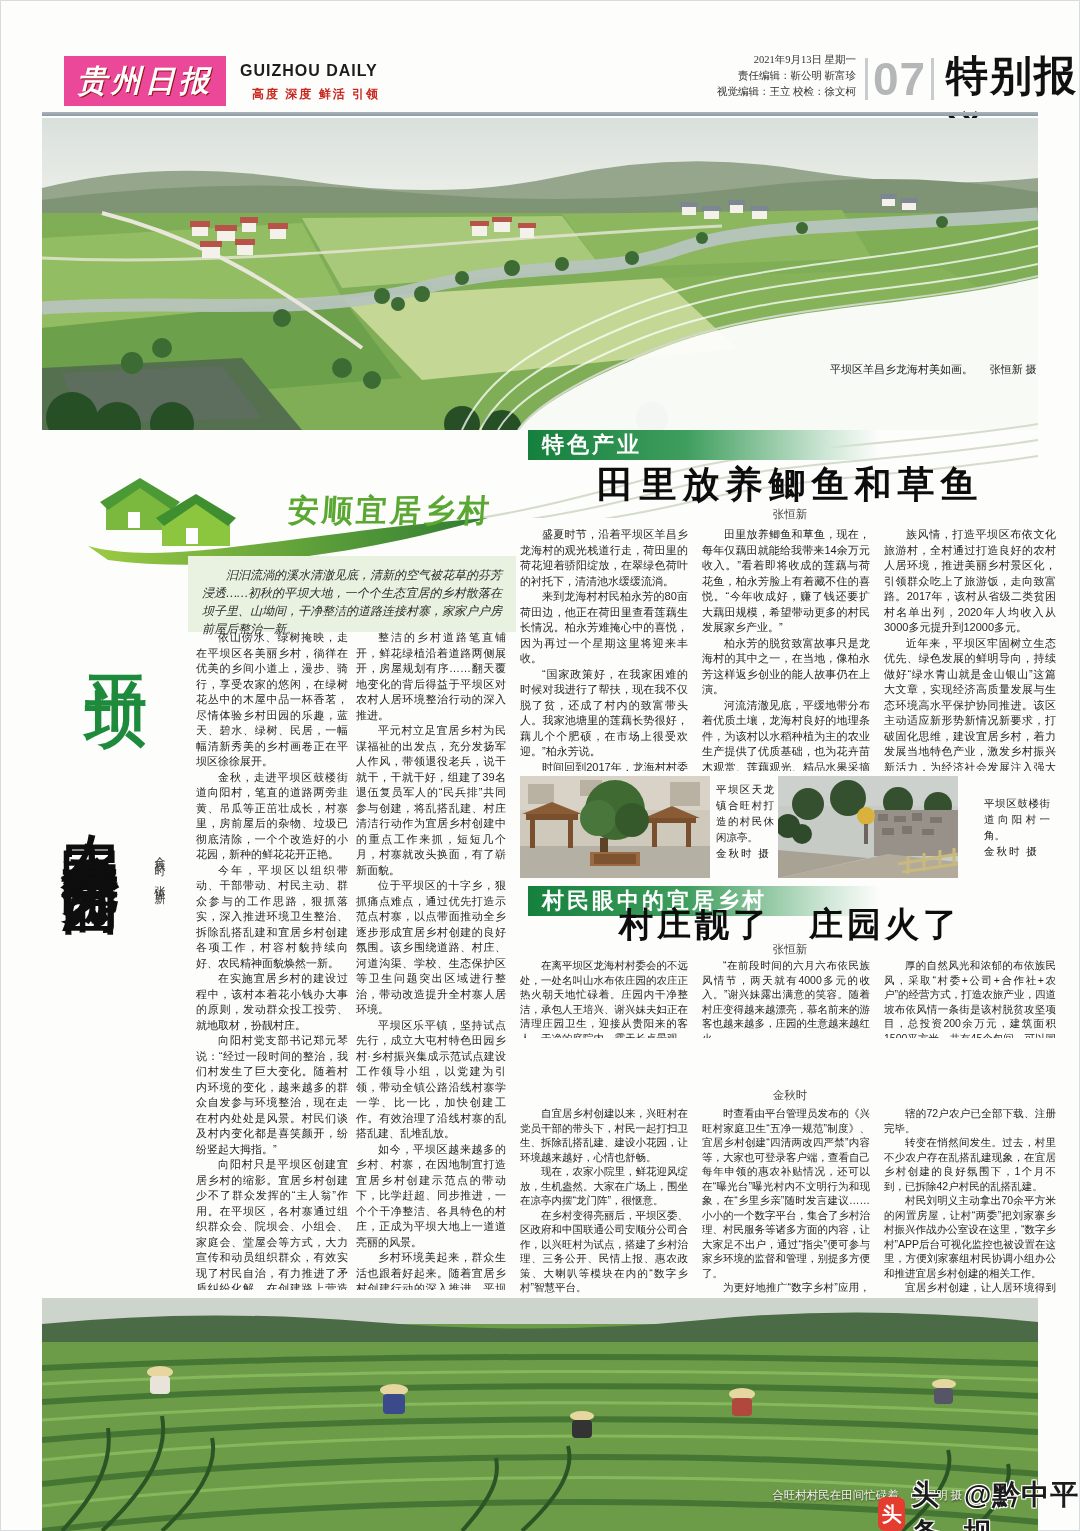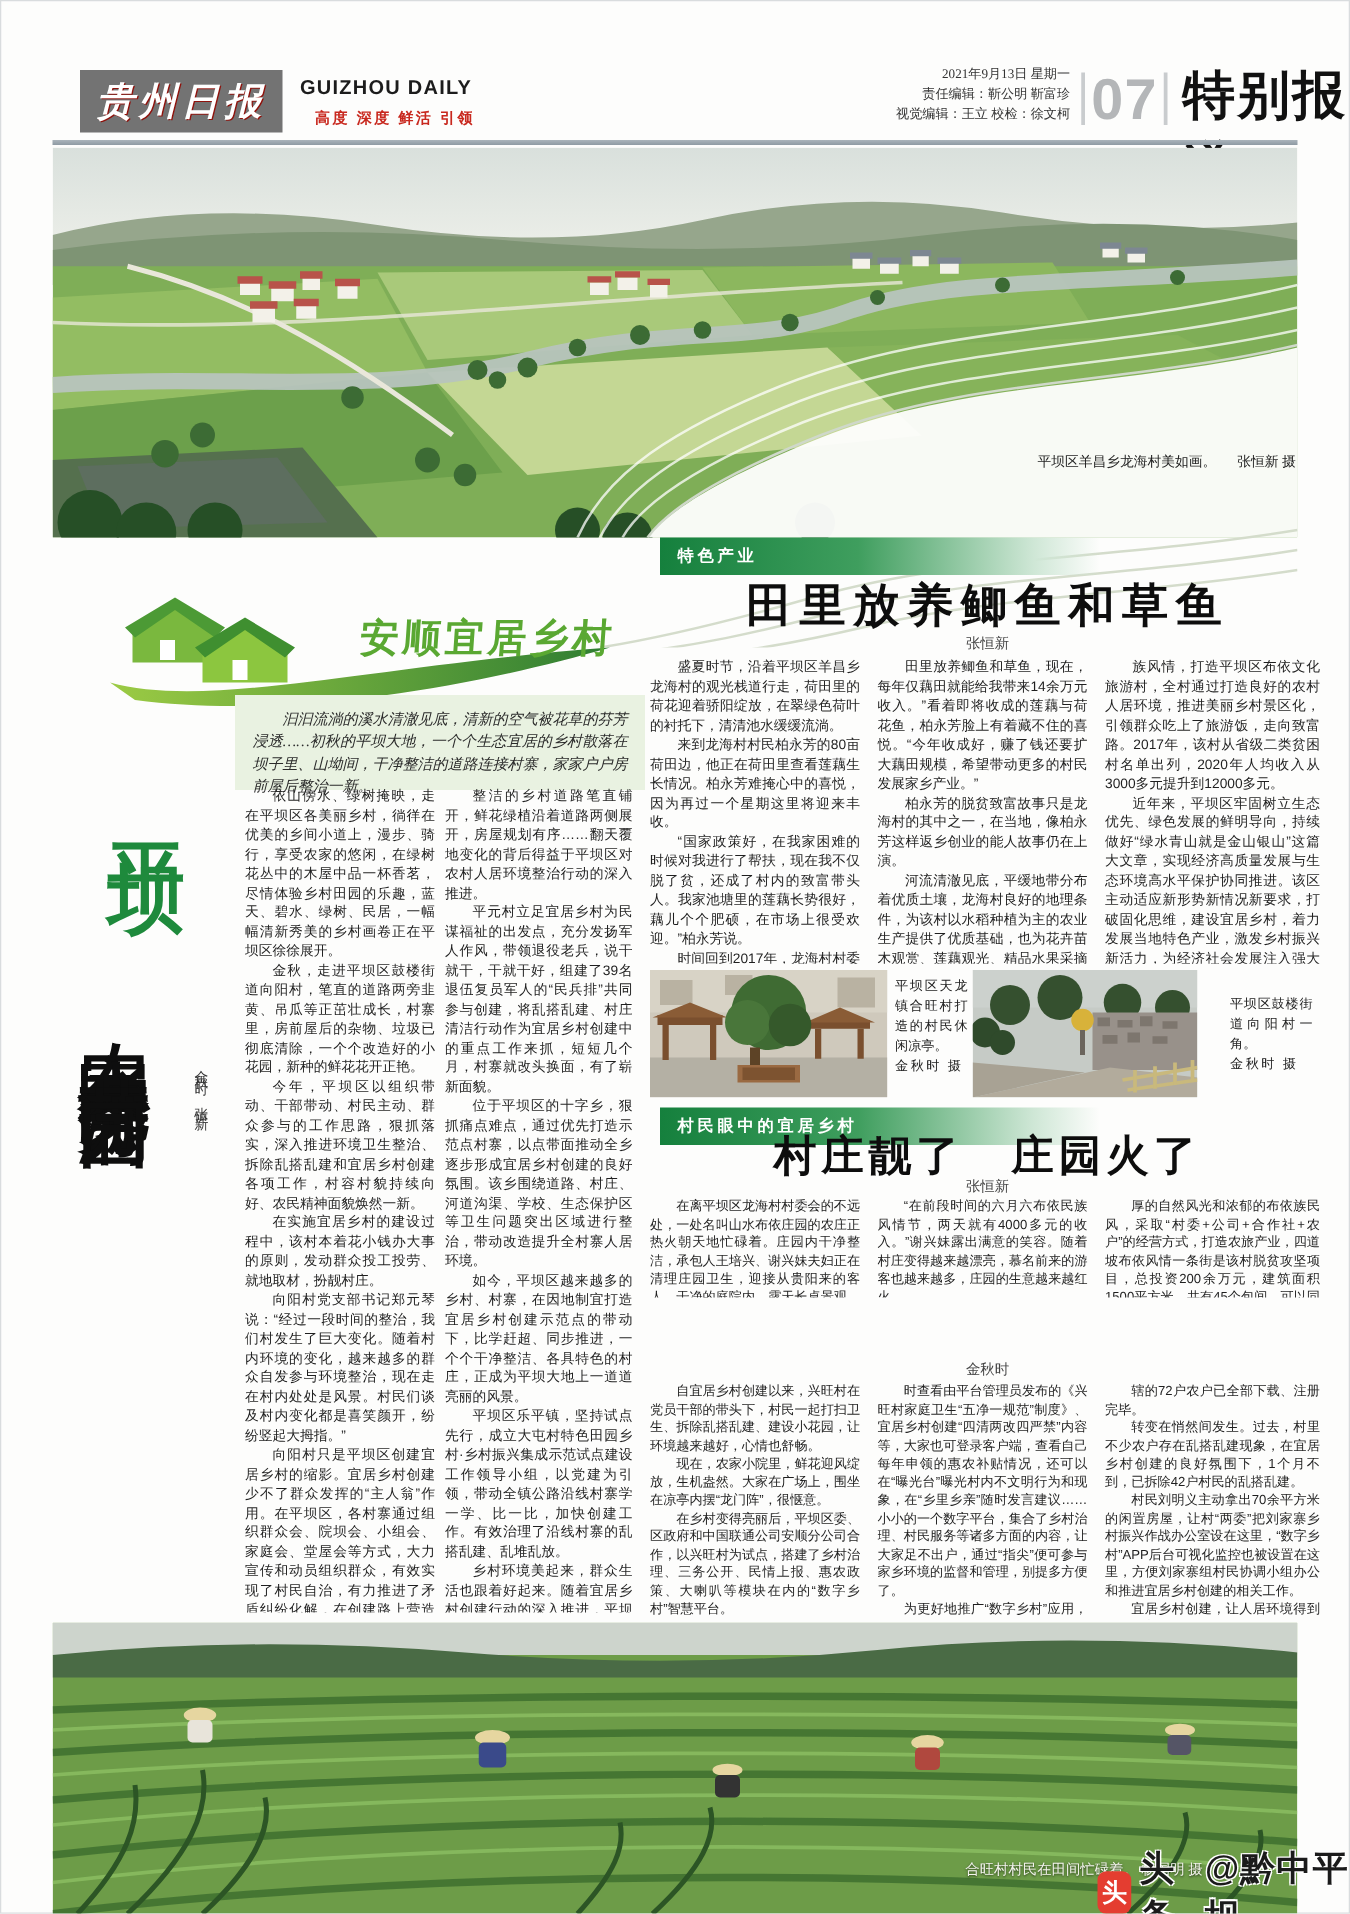--- a/index.html
+++ b/index.html
@@ -5,21 +5,21 @@
   * { margin:0; padding:0; box-sizing:border-box; }
   html,body { background:#e9ebed; }
   .page {
     position:relative; width:1080px; height:1531px; margin:0 auto;
     background:#fdfdfc; overflow:hidden;
     font-family:"Liberation Sans", sans-serif; color:#222;
     box-shadow: inset 0 0 0 1px #d9dcde;
   }
   
   .logo-box { position:absolute; left:64px; top:56px; width:162px; height:50px;
-    background:#737373; color:#fff; display:flex; align-items:center; justify-content:center;
+    background:#ec4899; color:#fff; display:flex; align-items:center; justify-content:center;
     font-family:"Liberation Serif", serif; font-size:30px; font-weight:bold; font-style:italic;
     letter-spacing:4px; text-shadow:1px 1px 0 #8f120c; }
   .logo-en { position:absolute; left:240px; top:62px; font-size:16px; font-weight:bold; color:#1c1c1c; letter-spacing:1px;}
   .logo-tag { position:absolute; left:252px; top:86px; font-size:12px; color:#c8281e; font-weight:bold; letter-spacing:2px;}
   .issue-block { position:absolute; left:688px; top:52px; width:168px; text-align:right;
     font-size:10.5px; line-height:16px; color:#333; font-family:"Liberation Serif", serif; }
   .pageno { position:absolute; left:860px; top:52px; display:flex; align-items:center; }
   .pageno .bar { width:3px; height:42px; background:#c9ccce; margin:0 5px; }
   .pageno .num { font-size:46px; font-weight:bold; color:#b4b6b8; letter-spacing:1px;}
   .section-name { position:absolute; left:946px; top:48px; font-size:42px; font-weight:900; color:#111;
@@ -48,21 +48,21 @@
     letter-spacing:14px; }
   .main-title { position:absolute; left:62px; top:788px; font-size:57px; font-weight:900; color:#0e0e0e;
     letter-spacing:7px; line-height:1; }
   .main-byline { position:absolute; left:152px; top:848px; font-size:11px; color:#333; letter-spacing:4px; }
   
   .col { position:absolute; overflow:hidden; text-align:justify; font-size:11px; line-height:15.5px; color:#1f1f1f; }
   .col p { text-indent:2em; }
   .c-main1 { left:196px; top:630px; width:152px; height:660px; }
   .c-main2 { left:356px; top:630px; width:150px; height:660px; }
   
-  .secbar { position:absolute; height:30px; width:352px; left:528px; color:#fff; font-size:13px; font-weight:bold;
+  .secbar { position:absolute; height:30px; width:352px; left:528px; color:#fff; font-size:22px; font-weight:bold;
     line-height:30px; padding-left:14px; letter-spacing:3px;
     background:linear-gradient(90deg,#15803d 0%,#3f9e5e 45%,#cfe7d6 85%,rgba(255,255,255,0) 100%); }
   .bar-feature { top:430px; }
   .bar-villager { top:886px; }
   .art-title { position:absolute; left:520px; width:540px; text-align:center; font-weight:900; color:#0d0d0d;
     font-family:"Liberation Serif", serif; }
   .t-feature { top:460px; font-size:37px; letter-spacing:6px; }
   .t-villager { top:902px; font-size:34px; letter-spacing:4px; }
   .t-digital { top:1046px; font-size:33px; letter-spacing:2px; }
   .art-byline { position:absolute; left:520px; width:540px; text-align:center; font-size:11.5px; color:#444; }
@@ -258,22 +258,22 @@
       <p>金秋，走进平坝区鼓楼街道向阳村，笔直的道路两旁韭黄、吊瓜等正茁壮成长，村寨里，房前屋后的杂物、垃圾已彻底清除，一个个改造好的小花园，新种的鲜花花开正艳。</p>
       <p>今年，平坝区以组织带动、干部带动、村民主动、群众参与的工作思路，狠抓落实，深入推进环境卫生整治、拆除乱搭乱建和宜居乡村创建各项工作，村容村貌持续向好、农民精神面貌焕然一新。</p>
       <p>在实施宜居乡村的建设过程中，该村本着花小钱办大事的原则，发动群众投工投劳、就地取材，扮靓村庄。</p>
       <p>向阳村党支部书记郑元琴说：“经过一段时间的整治，我们村发生了巨大变化。随着村内环境的变化，越来越多的群众自发参与环境整治，现在走在村内处处是风景。村民们谈及村内变化都是喜笑颜开，纷纷竖起大拇指。”</p>
       <p>向阳村只是平坝区创建宜居乡村的缩影。宜居乡村创建少不了群众发挥的“主人翁”作用。在平坝区，各村寨通过组织群众会、院坝会、小组会、家庭会、堂屋会等方式，大力宣传和动员组织群众，有效实现了村民自治，有力推进了矛盾纠纷化解，在创建路上营造了群策群力的良好氛围。</p>
     </div>
   <div class="col c-main2">
       <p>整洁的乡村道路笔直铺开，鲜花绿植沿着道路两侧展开，房屋规划有序……翻天覆地变化的背后得益于平坝区对农村人居环境整治行动的深入推进。</p>
       <p>平元村立足宜居乡村为民谋福祉的出发点，充分发扬军人作风，带领退役老兵，说干就干，干就干好，组建了39名退伍复员军人的“民兵排”共同参与创建，将乱搭乱建、村庄清洁行动作为宜居乡村创建中的重点工作来抓，短短几个月，村寨就改头换面，有了崭新面貌。</p>
       <p>位于平坝区的十字乡，狠抓痛点难点，通过优先打造示范点村寨，以点带面推动全乡逐步形成宜居乡村创建的良好氛围。该乡围绕道路、村庄、河道沟渠、学校、生态保护区等卫生问题突出区域进行整治，带动改造提升全村寨人居环境。</p>
+      <p>平坝区乐平镇，坚持试点先行，成立大屯村特色田园乡村·乡村振兴集成示范试点建设工作领导小组，以党建为引领，带动全镇公路沿线村寨学一学、比一比，加快创建工作。有效治理了沿线村寨的乱搭乱建、乱堆乱放。</p>
       <p>如今，平坝区越来越多的乡村、村寨，在因地制宜打造宜居乡村创建示范点的带动下，比学赶超、同步推进，一个个干净整洁、各具特色的村庄，正成为平坝大地上一道道亮丽的风景。</p>
-      <p>平坝区乐平镇，坚持试点先行，成立大屯村特色田园乡村·乡村振兴集成示范试点建设工作领导小组，以党建为引领，带动全镇公路沿线村寨学一学、比一比，加快创建工作。有效治理了沿线村寨的乱搭乱建、乱堆乱放。</p>
       <p>乡村环境美起来，群众生活也跟着好起来。随着宜居乡村创建行动的深入推进，平坝区的乡村正由表及里发生着变化，公路沿线、村寨内外焕然一新，群众的获得感、幸福感不断增强。</p>
     </div>
 
   <div class="secbar bar-feature">特色产业</div>
   <div class="art-title t-feature">田里放养鲫鱼和草鱼</div>
   <div class="art-byline b-feature">张恒新</div>
   <div class="col c-f1">
       <p>盛夏时节，沿着平坝区羊昌乡龙海村的观光栈道行走，荷田里的荷花迎着骄阳绽放，在翠绿色荷叶的衬托下，清清池水缓缓流淌。</p>
       <p>来到龙海村村民柏永芳的80亩荷田边，他正在荷田里查看莲藕生长情况。柏永芳难掩心中的喜悦，因为再过一个星期这里将迎来丰收。</p>
       <p>“国家政策好，在我家困难的时候对我进行了帮扶，现在我不仅脱了贫，还成了村内的致富带头人。我家池塘里的莲藕长势很好，藕儿个个肥硕，在市场上很受欢迎。”柏永芳说。</p>

